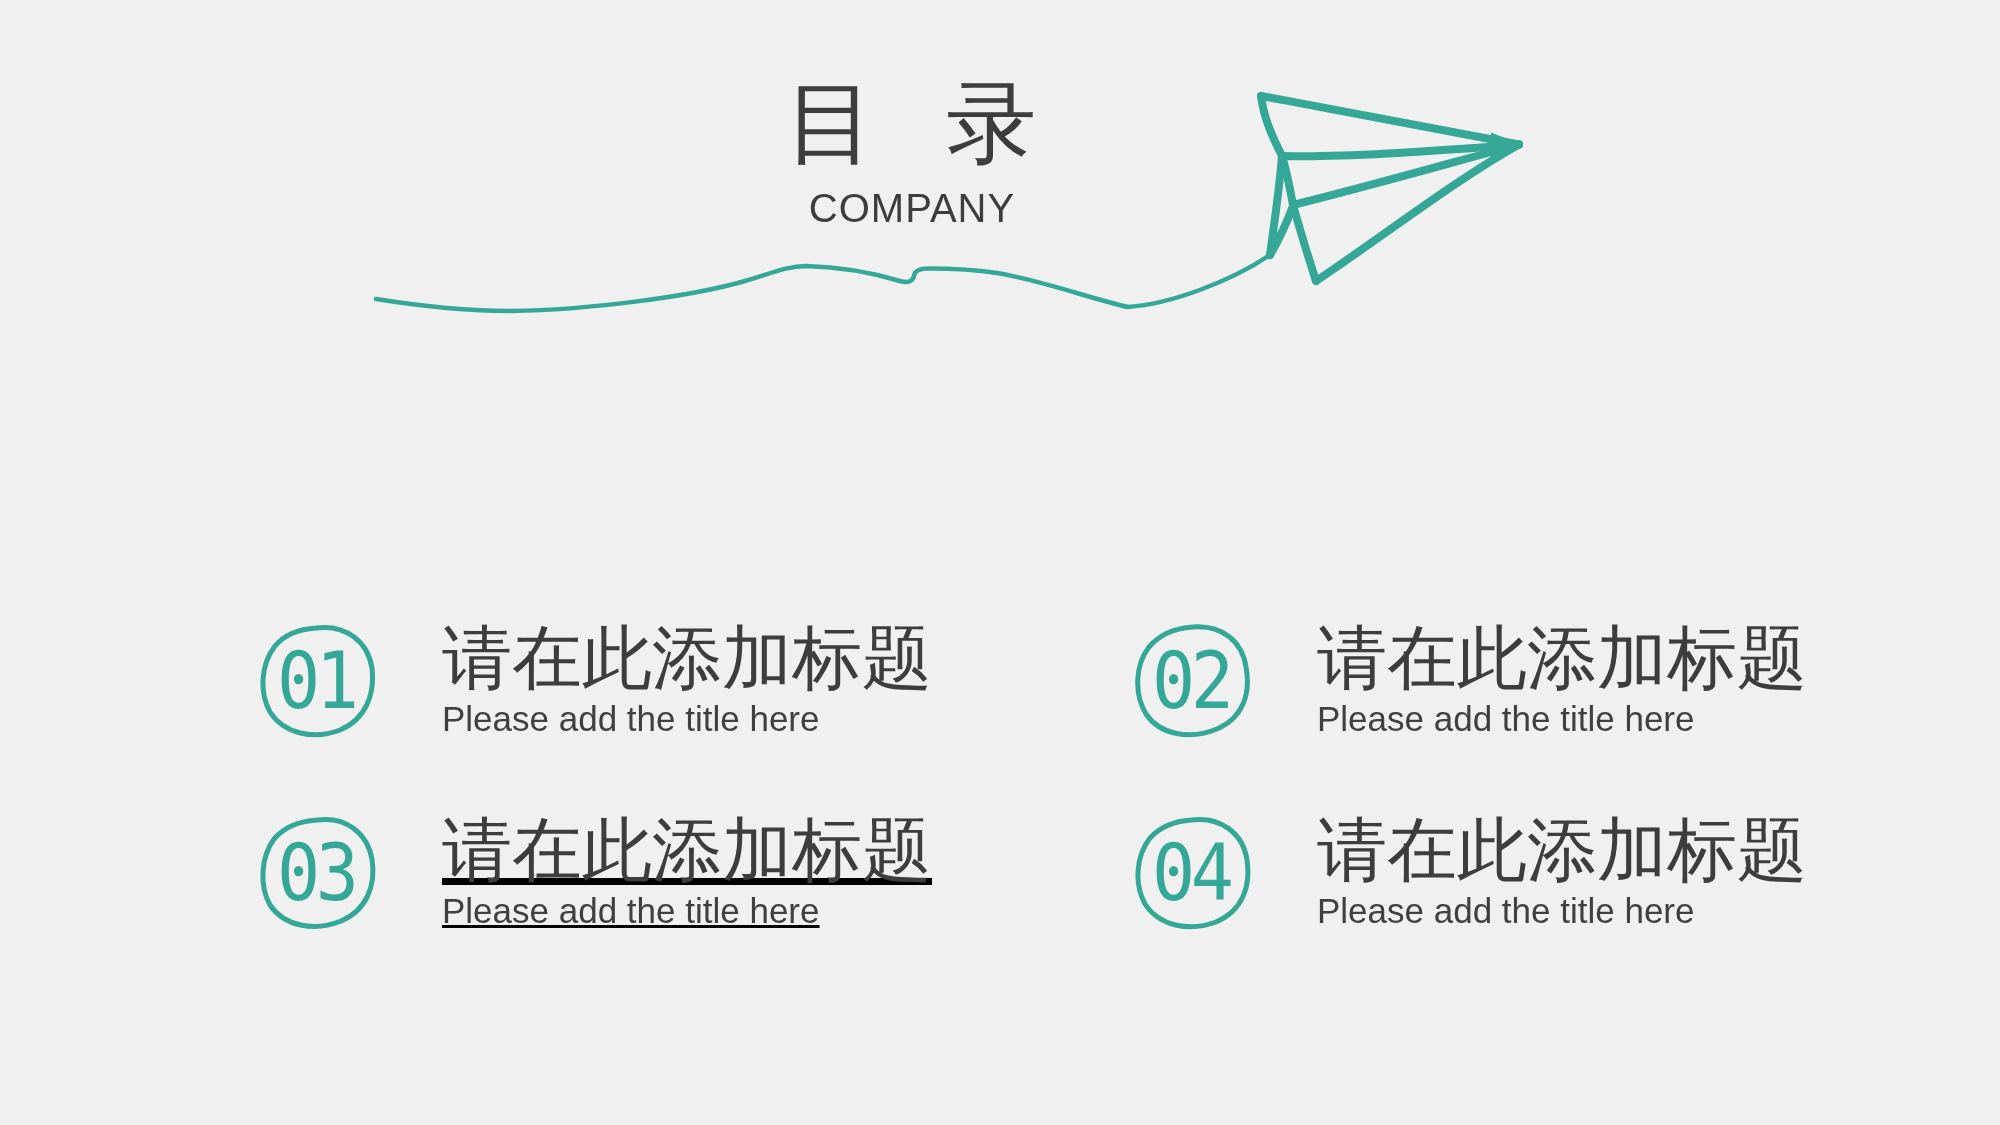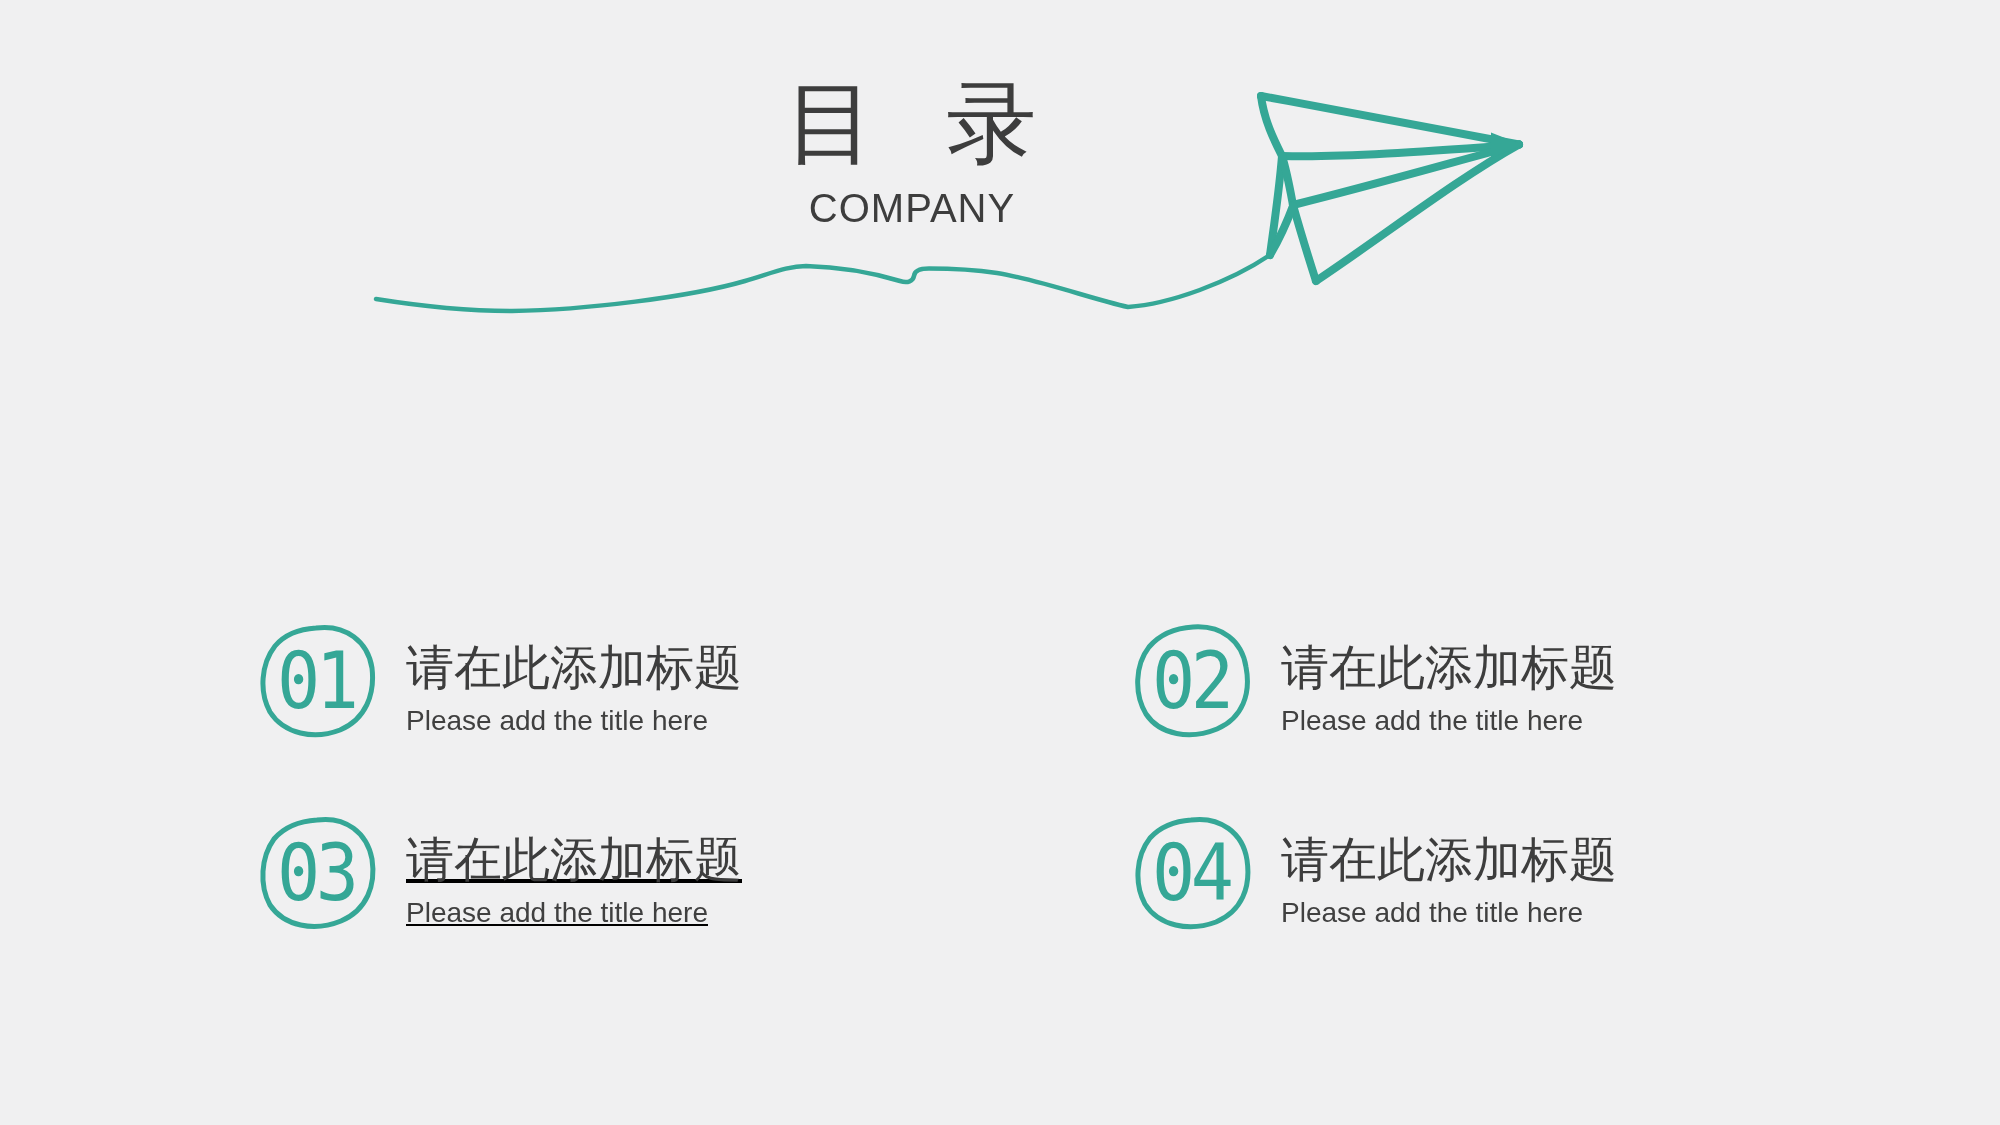--- a/index.html
+++ b/index.html
@@ -56,21 +56,22 @@
   }
   .hero-art svg { display: block; width: 100%; height: 100%; }
   .art-stroke { stroke: var(--accent); fill: none; stroke-linecap: round; stroke-linejoin: round; }
   .string-stroke { stroke-width: 4.5; }
   .plane-stroke { stroke-width: 8; }
   .plane-fill { fill: var(--accent); stroke: none; }
   
   .toc-item {
     position: absolute;
     display: flex;
-    align-items: flex-end;
+    align-items: flex-start;
+    gap: 36px;
   }
   .toc-item.pos-1 { left: 256px;  top: 622px; }
   .toc-item.pos-2 { left: 1131px; top: 622px; }
   .toc-item.pos-3 { left: 256px;  top: 814px; text-decoration: underline; }
   .toc-item.pos-4 { left: 1131px; top: 814px; }
   .ring-wrap {
     position: relative;
     width: 124px;
     height: 118px;
     flex: 0 0 auto;
@@ -85,29 +86,29 @@
     justify-content: center;
     font-family: "DejaVu Sans Mono", monospace;
     font-size: 78px;
     color: var(--accent);
     letter-spacing: -5px;
     text-indent: -5px;
     transform: scaleX(0.92);
   }
   .item-texts { margin-left: 26px; padding-top: 2px; }
   .item-title {
-    font-size: 48px;
+    font-size: 70px;
     line-height: 68px;
     font-weight: 500;
     color: var(--text_dark);
     white-space: nowrap;
   }
   .item-subtitle {
-    margin-top: 0;
-    font-size: 28px;
+    margin-top: 8px;
+    font-size: 35px;
     line-height: 38px;
     font-weight: 400;
     color: var(--text_gray);
     white-space: nowrap;
   }
 </style>
 </head>
 <body>
 
 <div class="slide">

